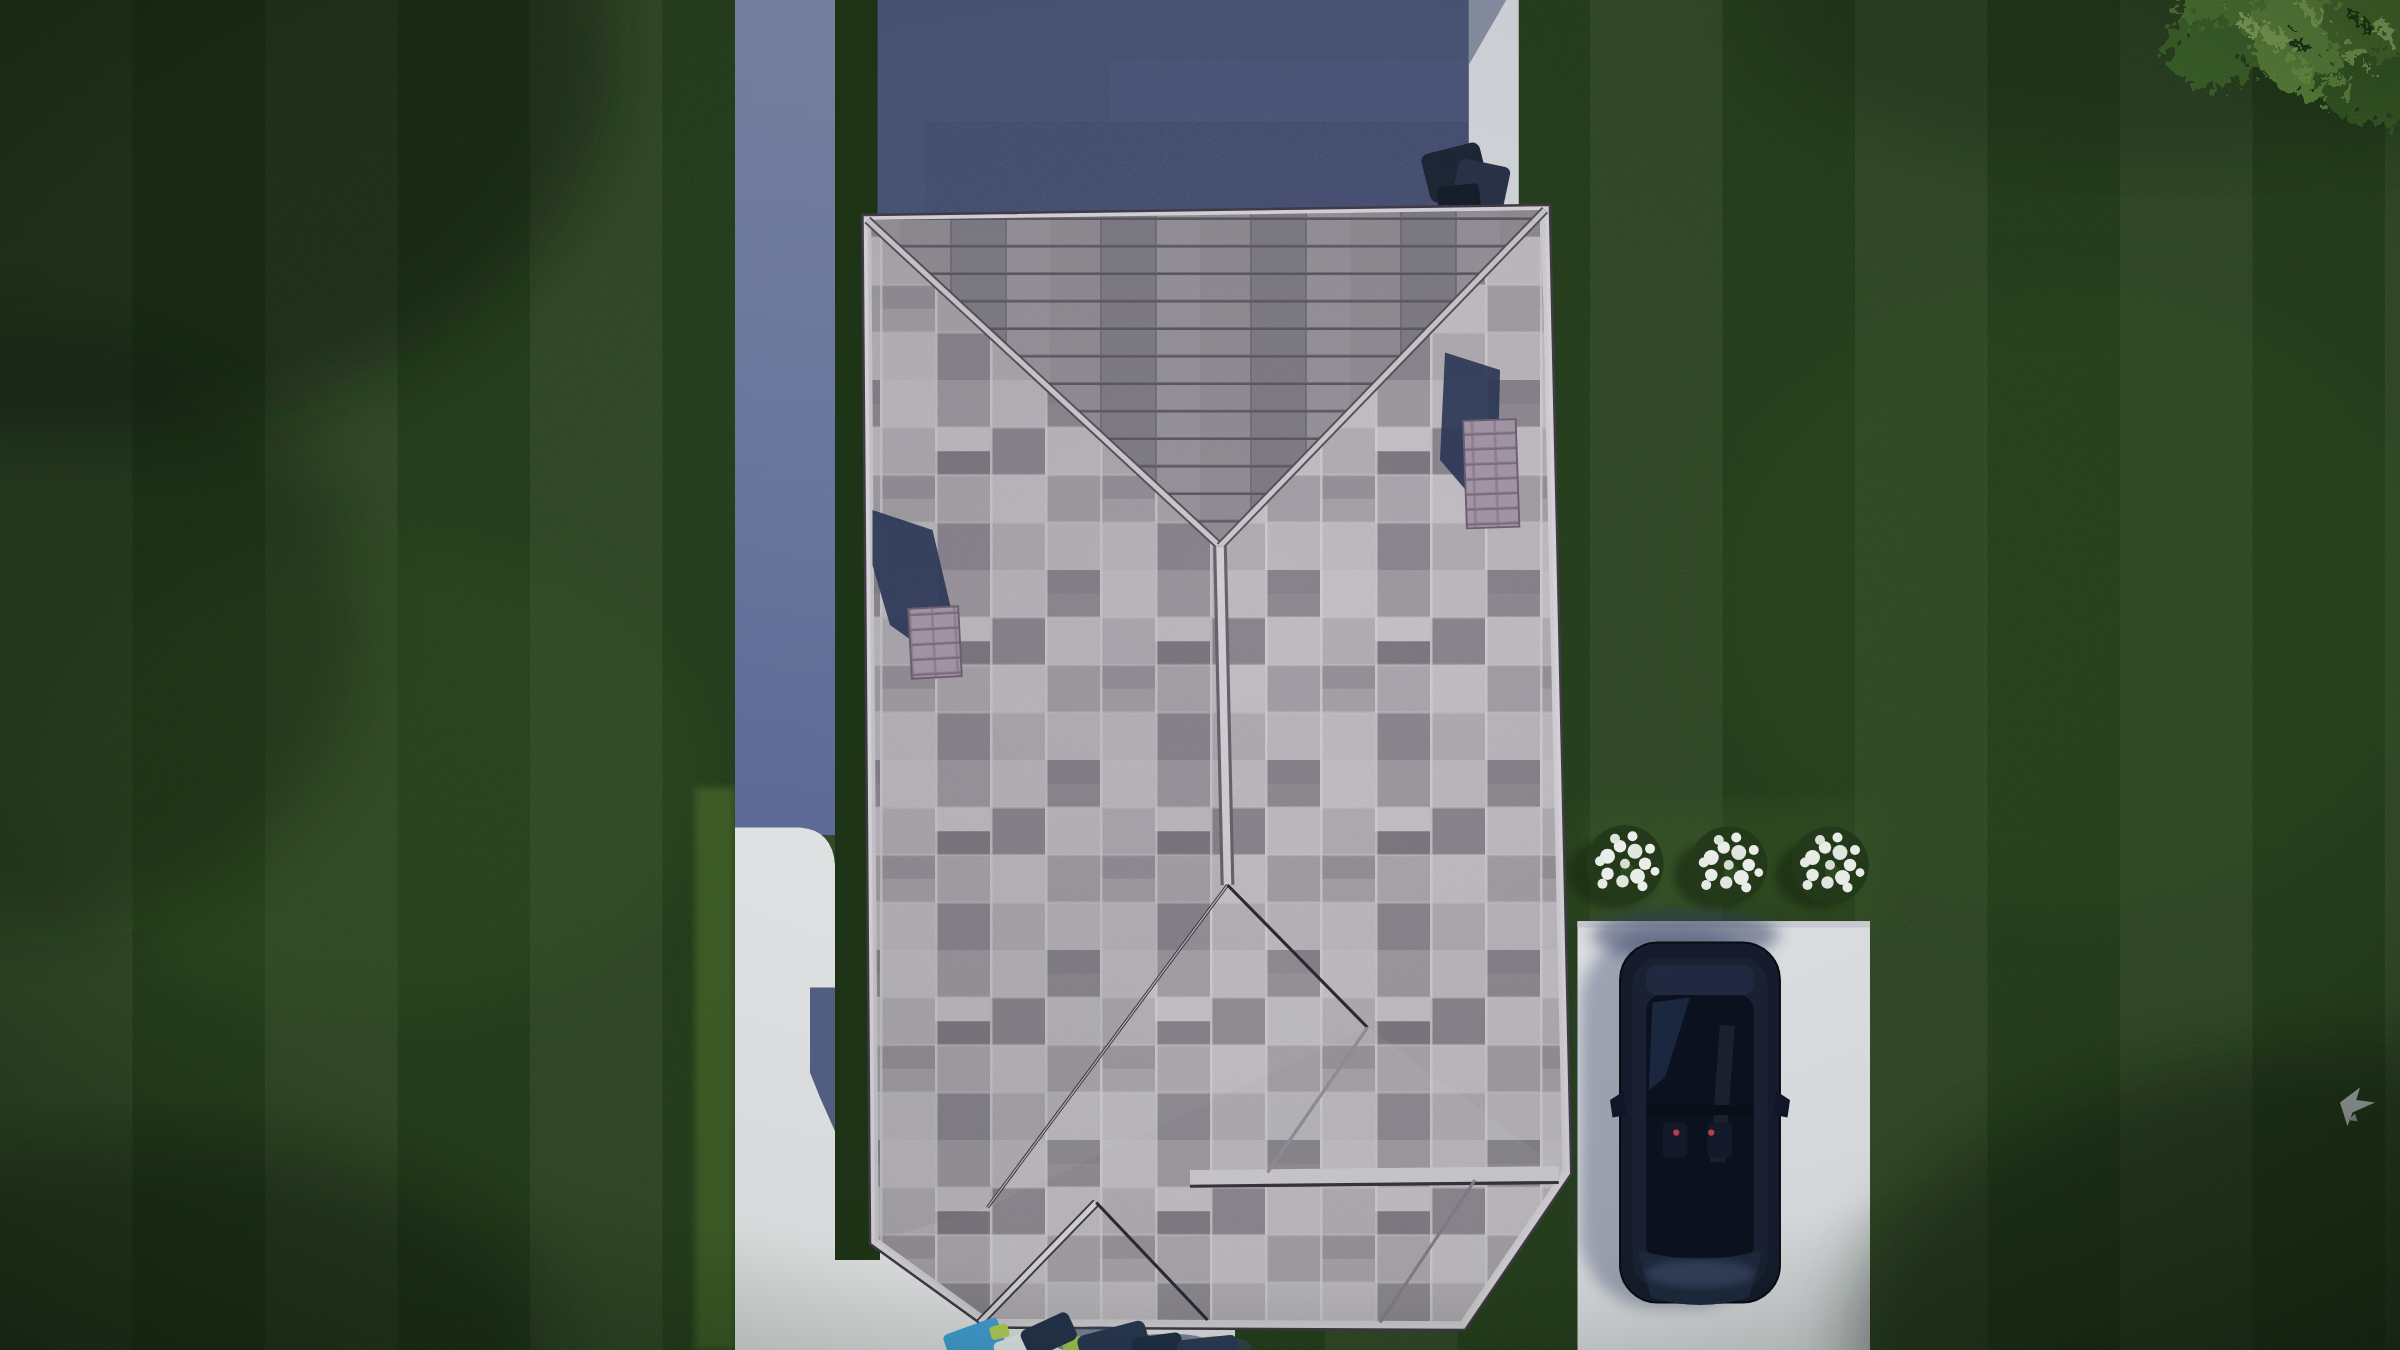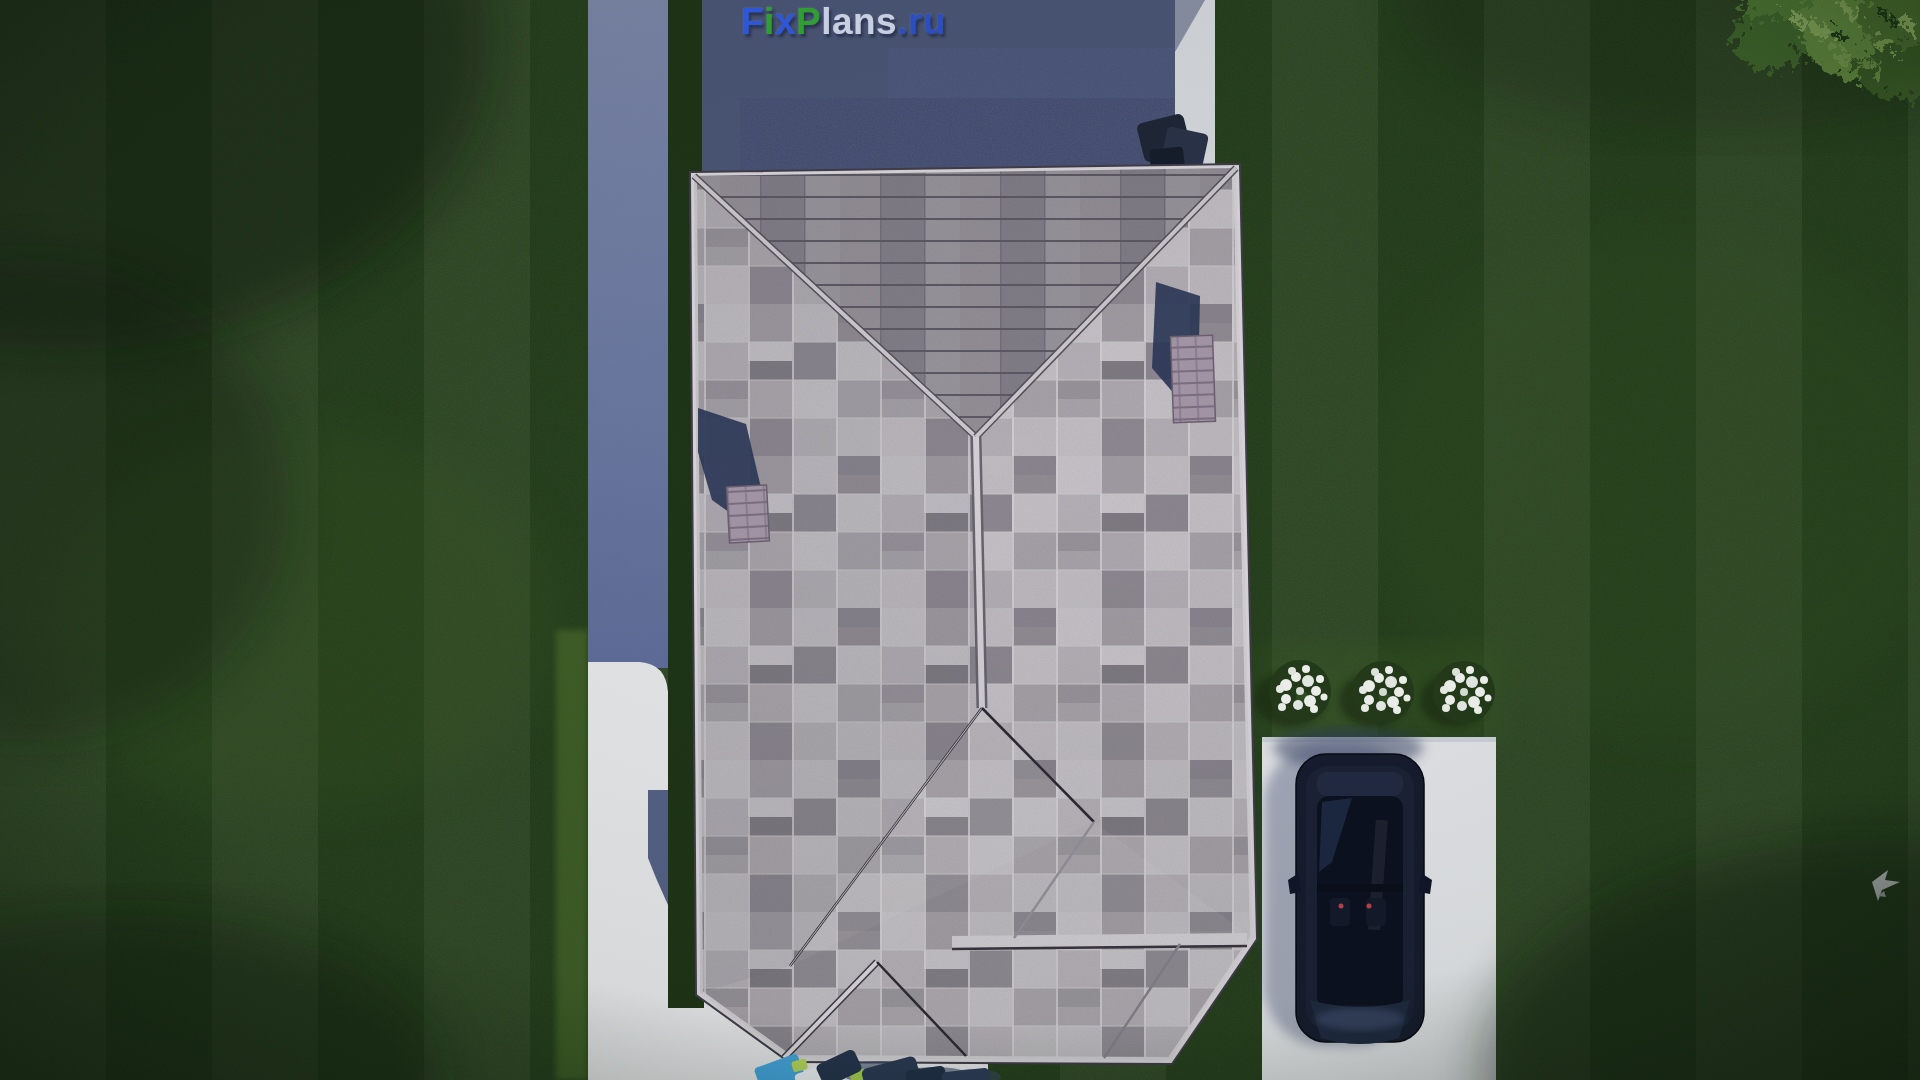--- a/index.html
+++ b/index.html
@@ -277,17 +277,14 @@
   </g>
 
   <rect x="0" y="0" width="1920" height="1080" fill="url(#vign)"></rect>
   <ellipse cx="60" cy="40" rx="430" ry="310" fill="#0b160a" opacity="0.45" filter="url(#blur24)"></ellipse>
   <ellipse cx="30" cy="500" rx="260" ry="240" fill="#0b160a" opacity="0.32" filter="url(#blur24)"></ellipse>
   <ellipse cx="1880" cy="1070" rx="400" ry="230" fill="#0b160a" opacity="0.38" filter="url(#blur24)"></ellipse>
   <ellipse cx="120" cy="1075" rx="320" ry="160" fill="#0b160a" opacity="0.33" filter="url(#blur24)"></ellipse>
   <ellipse cx="1720" cy="0" rx="320" ry="130" fill="#0b160a" opacity="0.22" filter="url(#blur24)"></ellipse>
 </svg>
 
-<div id="watermark">
-  <span style="color: rgb(43, 87, 216);">F</span><span style="color: rgb(47, 158, 51);">i</span><span style="color: rgb(43, 87, 216);">x</span><span style="color: rgb(47, 158, 51);">P</span><span style="color: rgb(199, 207, 226);">lans</span><span style="color: rgb(43, 79, 192);">.ru</span>
+
 </div>
 
-</div>
-
 </body></html>

